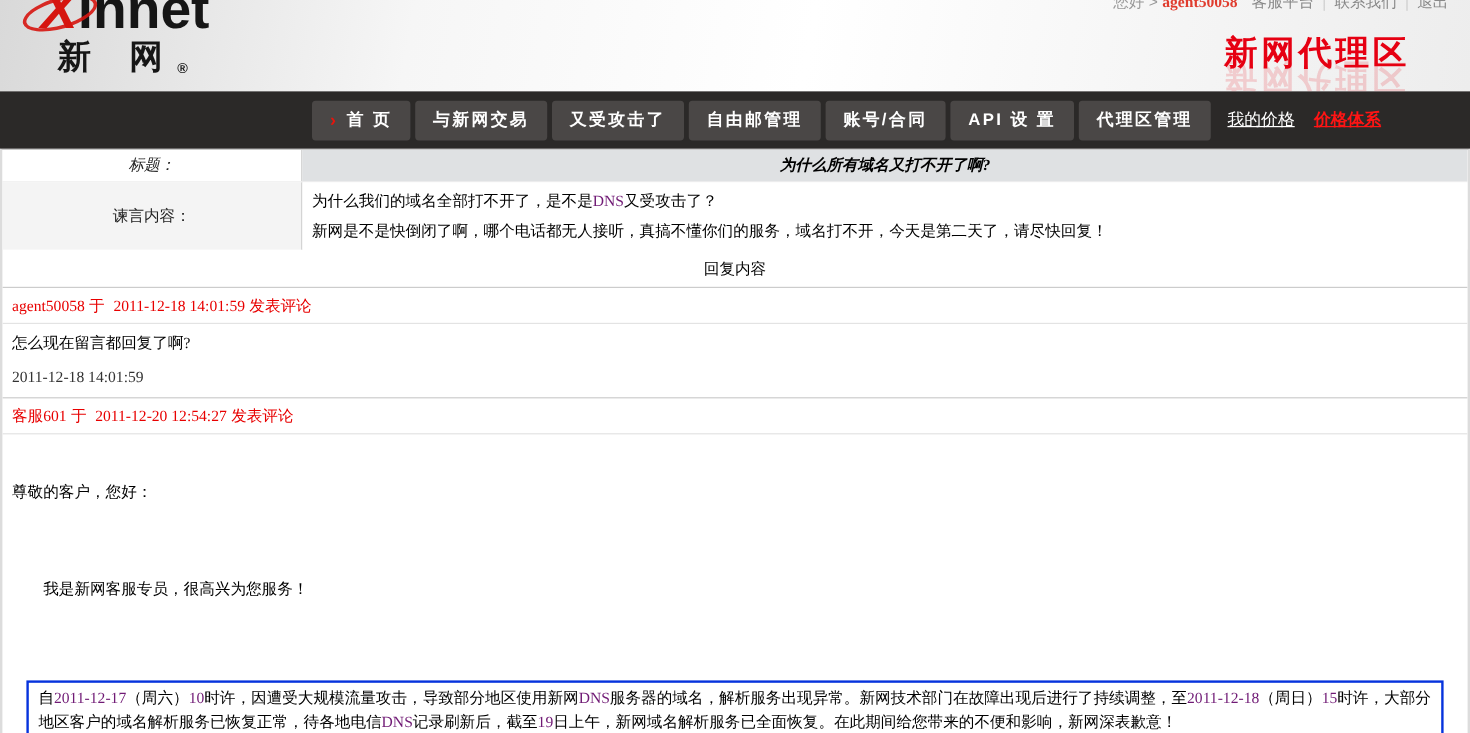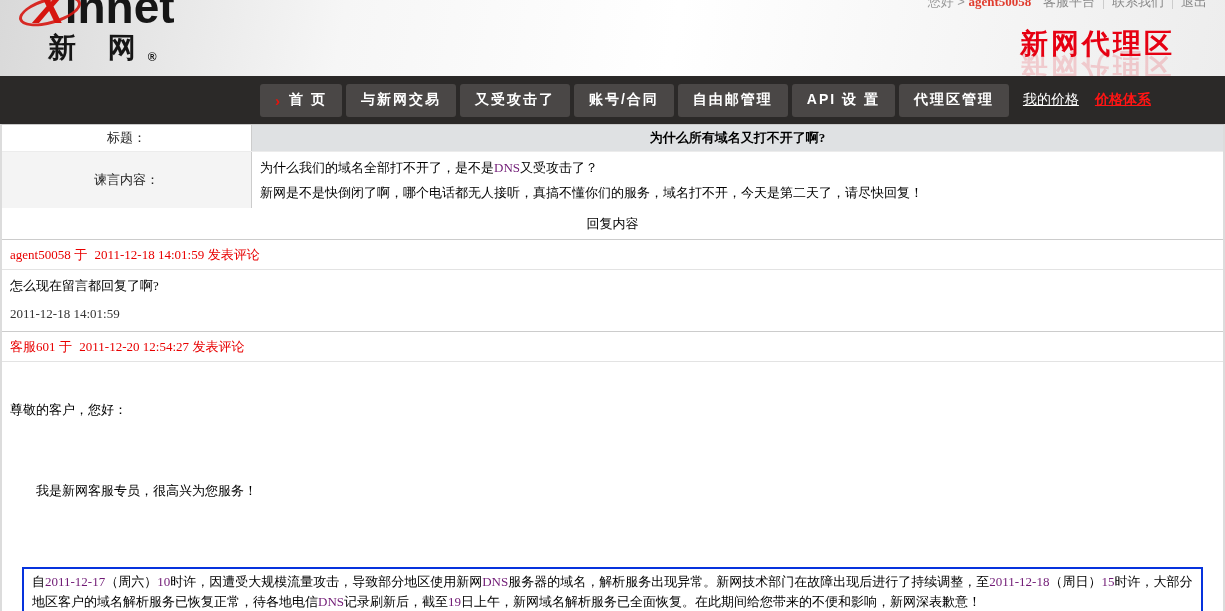--- a/index.html
+++ b/index.html
@@ -34,21 +34,21 @@
   .nav-links { margin-left: 10px; display: flex; gap: 16px; font-size: 14px; white-space: nowrap; }
   .link-white { color: #fff; text-decoration: underline; }
   .link-red { color: #ff1414; text-decoration: underline; font-weight: bold; }
 
   
   .main { border-top: 1px solid #c9c9c9; border-left: 2px solid #dcdcdc; border-right: 2px solid #dcdcdc;
           height: 495px; overflow: hidden; }
   .row2col { display: flex; }
   .cell-label { width: 250px; flex: 0 0 250px; border-right: 1px solid #ccc; display: flex;
                 align-items: center; justify-content: center; color: #222; }
-  .row-title { height: 27px; border-bottom: 1px solid #ececec; }
+  .row-title { height: 27px; border-bottom: 1px solid #ececec; font-style: italic; }
   .row-title .cell-label { background: #fff; }
   .title-cell { flex: 1; background: #dfe1e3; font-weight: bold; text-align: center; line-height: 26px; }
   .row-msg .cell-label { background: #f4f4f4; }
   .msg-cell { flex: 1; background: #fff; padding: 3px 8px; }
   .msg-line { line-height: 25px; white-space: pre-wrap; }
   .reply-title { text-align: center; padding: 7px 0 6px; }
 
   .comment-header { color: #e80000; padding: 6px 8px 5px; border-top: 1px solid #ccc;
                     border-bottom: 1px solid #e3e3e3; white-space: pre-wrap; }
   .comment-body { padding: 3px 8px; white-space: pre-wrap; }
@@ -83,22 +83,22 @@
   </div>
 </header>
 
 <nav class="nav">
   <a class="nav-btn">
       <span class="arrow">›</span>
       <span>首 页</span>
     </a>
   <a class="nav-btn">与新网交易</a>
   <a class="nav-btn">又受攻击了</a>
+  <a class="nav-btn">自由邮管理</a>
   <a class="nav-btn">账号/合同</a>
-  <a class="nav-btn">自由邮管理</a>
   <a class="nav-btn">API 设 置</a>
   <a class="nav-btn">代理区管理</a>
   <div class="nav-links">
     <a class="link-white">我的价格</a>
     <a class="link-red">价格体系</a>
   </div>
 </nav>
 
 <main class="main">
 

